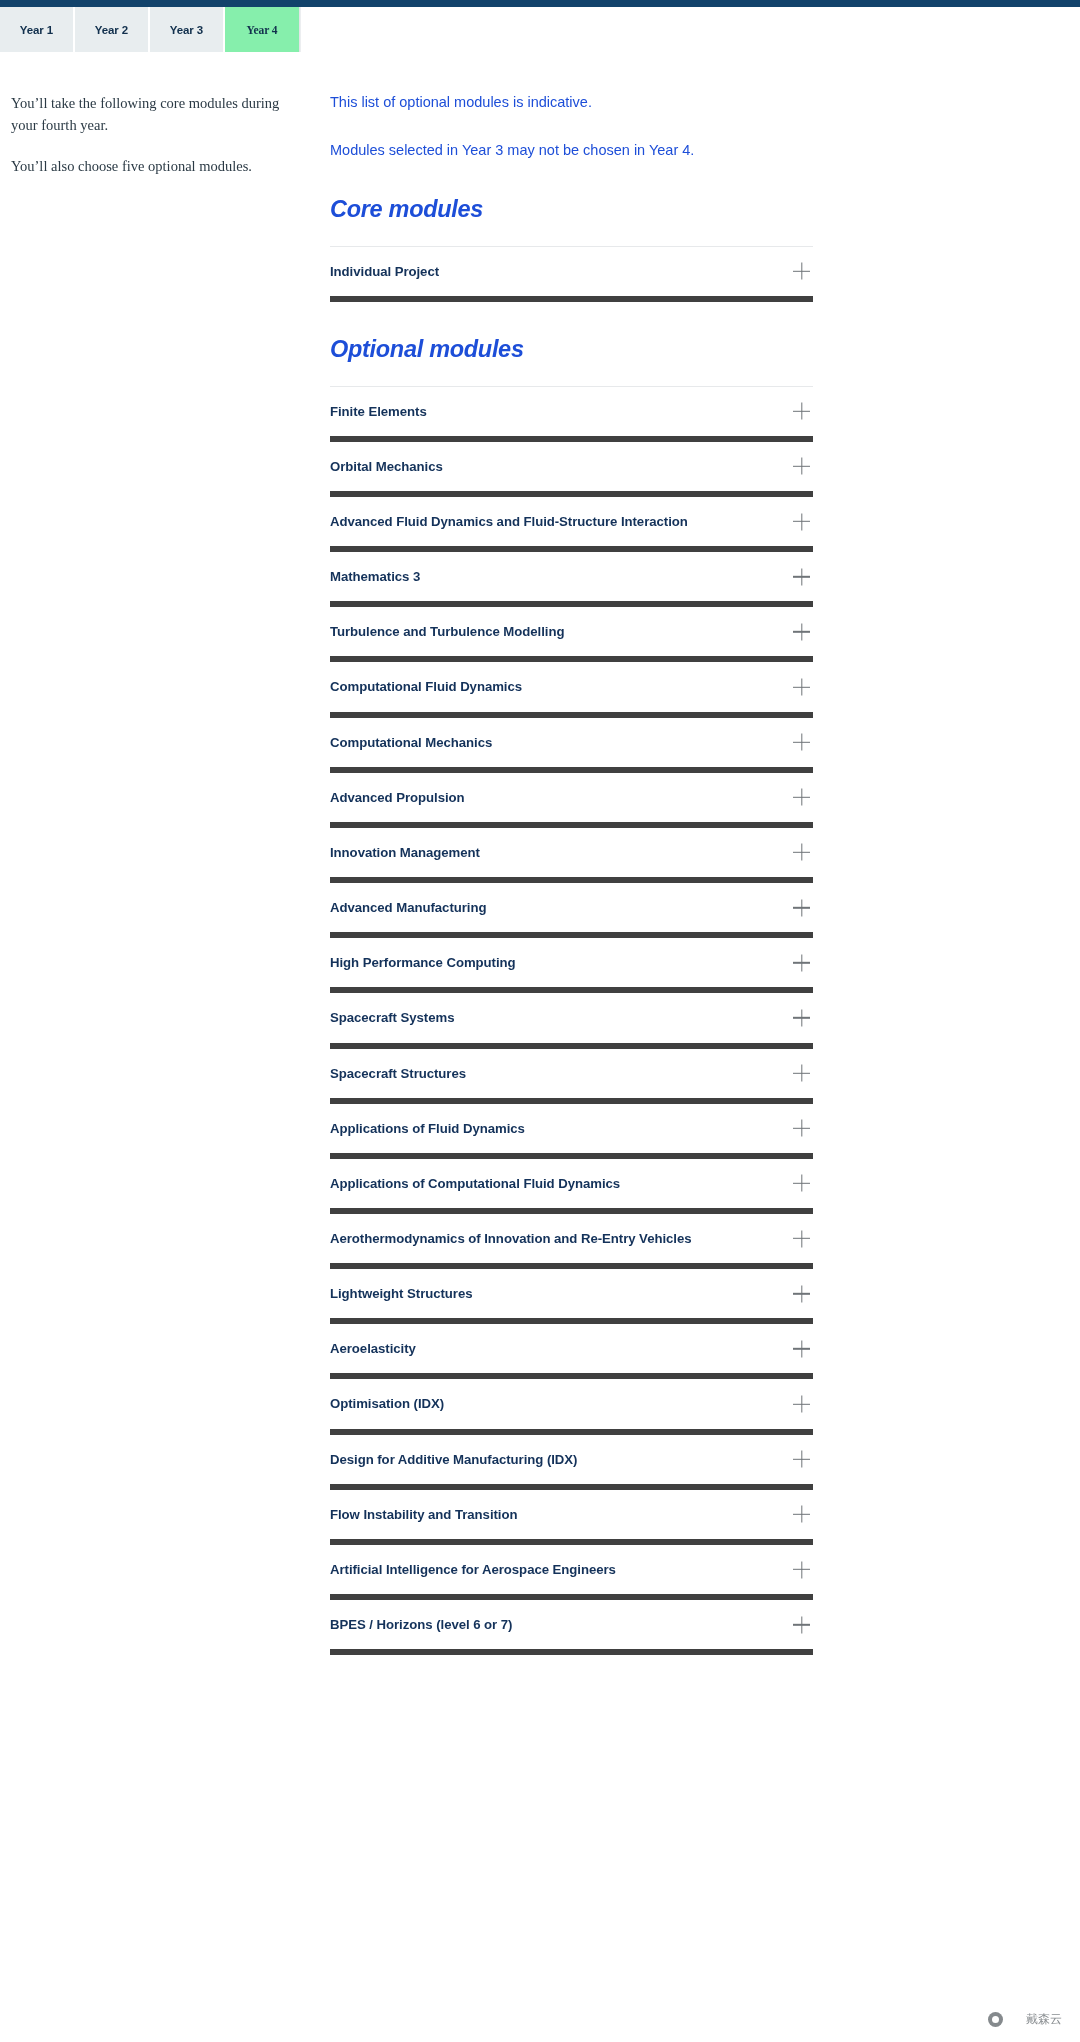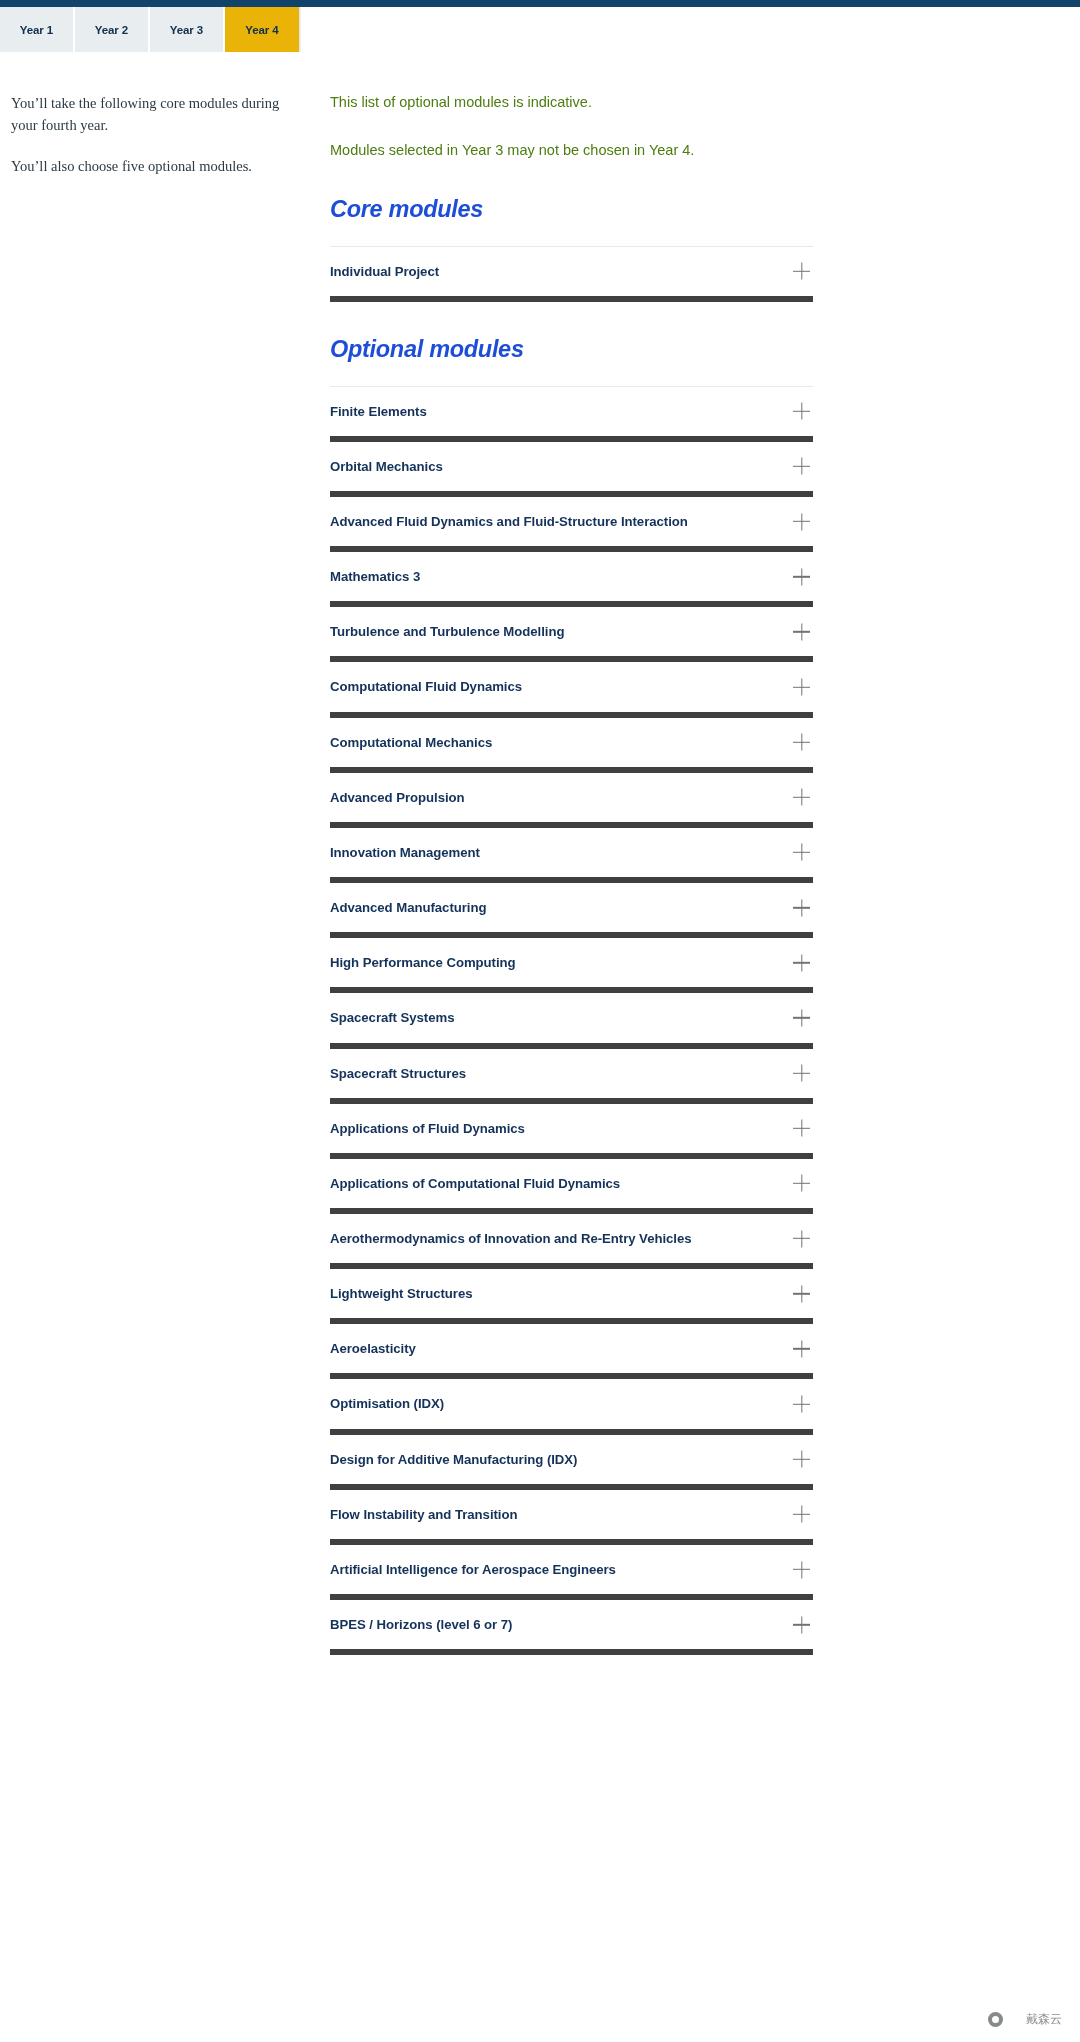--- a/index.html
+++ b/index.html
@@ -45,22 +45,23 @@
     align-items: center;
     justify-content: center;
     font-size: 11.5px;
     font-weight: bold;
     color: #12304d;
     letter-spacing: -0.1px;
     cursor: pointer;
   }
 
   .tab.active {
-    background: #eab308;
+    background: #86efac;
     border-right: 1px solid #e3e6e8;
+    font-family: Liberation Serif, serif;
   }
 
   .tab-filler {
     flex: 1;
     background: #ffffff;
     border-left: 1px solid #eceef0;
   }
 
   
   .content {
@@ -87,21 +88,21 @@
   .right-col {
     position: absolute;
     top: 40px;
     left: 330px;
     width: 483px;
   }
 
   .right-col .intro {
     font-size: 14.5px;
     line-height: 1.5;
-    color: #4d7c0f;
+    color: #1d4ed8;
     margin-bottom: 26px;
   }
 
   .right-col .intro:last-of-type { margin-bottom: 0; }
 
   
   .section-heading {
     font-size: 23.5px;
     font-weight: bold;
     color: #1d4ed8;

